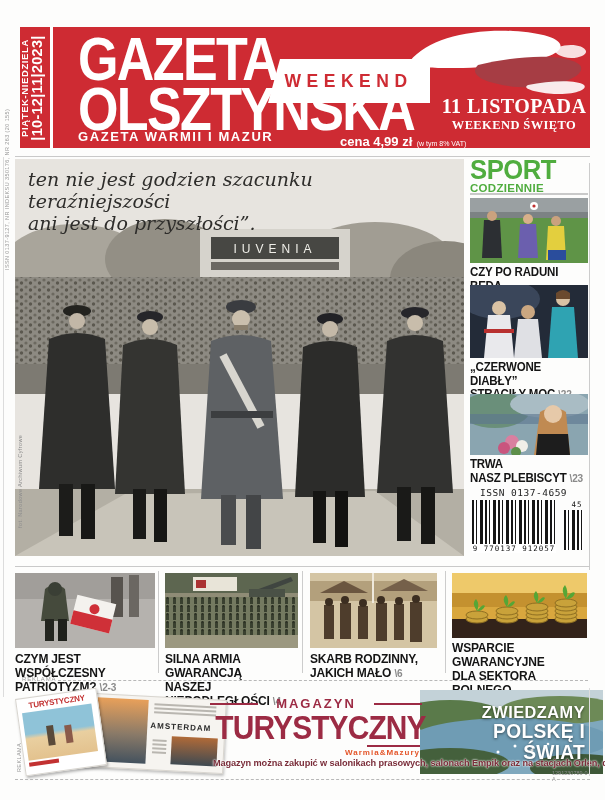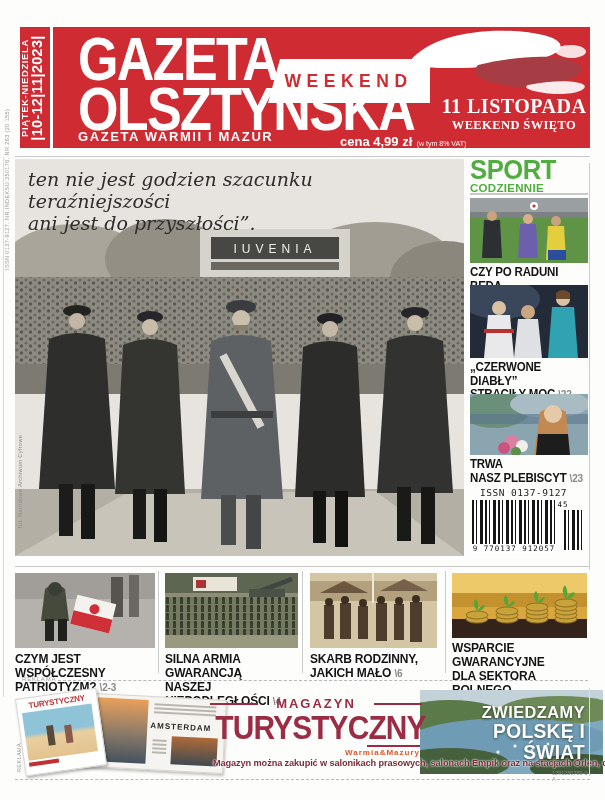--- a/index.html
+++ b/index.html
@@ -229,25 +229,25 @@
       <path d="M68,40 L98,40 L100,61 L66,61 Z" fill="#1d1d1d"></path>
       <circle cx="42" cy="48" r="7" fill="#d97fa0"></circle>
         <circle cx="52" cy="52" r="6" fill="#f0eee8"></circle>
       <circle cx="34" cy="54" r="6" fill="#c9557e"></circle>
         <circle cx="46" cy="58" r="5" fill="#5d8f4a"></circle>
     </svg>
   </div>
   <div class="abs side-headline" style="left:0;top:298px;width:120px;"><span>TRWA
 NASZ PLEBISCYT</span> <span class="pref">\23</span></div>
 
-  <div class="abs issn" style="left:10px;top:327px;">ISSN 0137-9127</div>
+  <div class="abs issn" style="left:10px;top:327px;">ISSN 0137-4659</div>
   <div class="abs" style="left:0;top:340px;width:118px;height:62px;">
     <div class="abs bars" style="left:2px;top:0;width:84px;height:50px;"></div>
     <div class="abs bdigits" style="left:2px;top:44px;width:84px;text-align:center;">9 770137 912057</div>
-    <div class="abs bdigits" style="left:82px;top:0;width:22px;text-align:center;background:transparent;">45</div>
+    <div class="abs bdigits" style="left:96px;top:0;width:22px;text-align:center;background:transparent;">45</div>
     <div class="abs bars" style="left:94px;top:10px;width:20px;height:40px;"></div>
   </div>
 </div>
 
 <div class="abs rule-v" style="left:589px;top:163px;height:407px;"></div>
 
 <div class="abs rule-h" style="left:15px;top:566px;width:575px;"></div>
 
 <div class="abs photo" style="left:15px;top:573px;width:140px;height:75px;">
   <svg width="140" height="75" viewBox="0 0 140 75">

